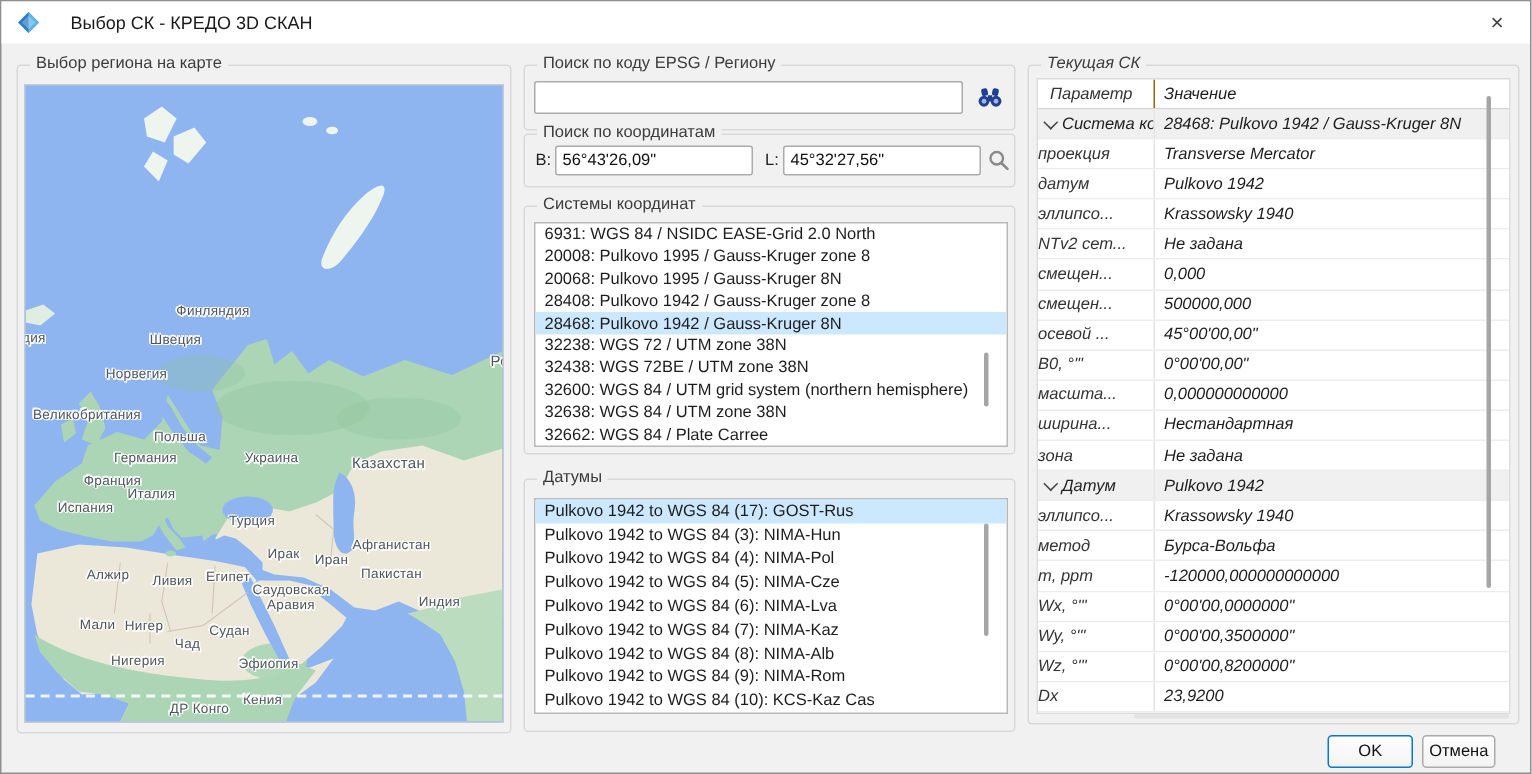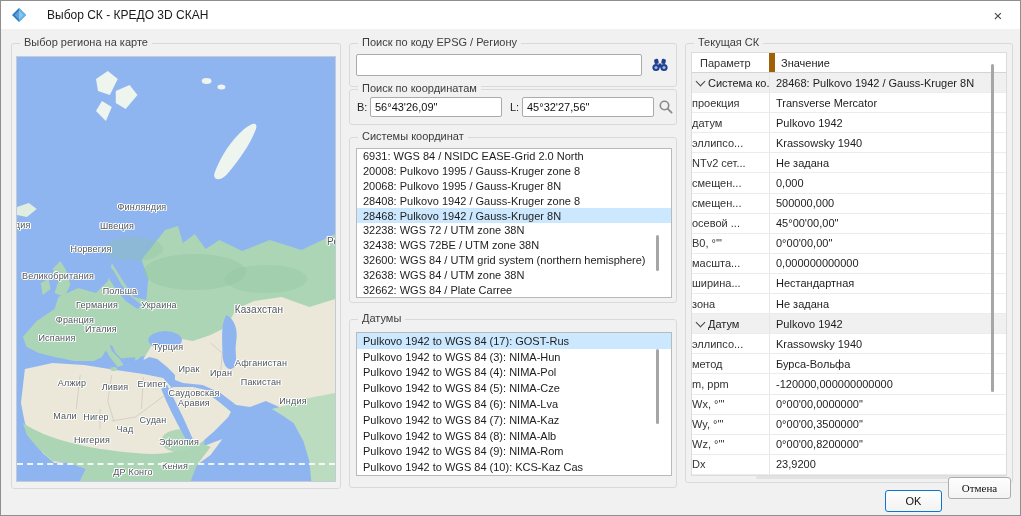--- a/index.html
+++ b/index.html
@@ -36,21 +36,21 @@
   .list-item.selected{background:var(--selection);}
   .vthumb{position:absolute;width:3px;background:#a6a6a6;border-radius:2px;}
   
   #cs-table{position:absolute;left:5px;top:8px;width:316px;height:424px;background:#fff;border:1px solid #dcdcdc;display:flex;flex-direction:column;overflow:hidden;}
   .t-header{height:20px;flex:none;display:flex;align-items:center;border-bottom:1px solid #d4d4d4;color:#333;}
   .t-row{flex:1;display:flex;align-items:center;border-bottom:1px solid #ececec;background:#fff;}
   .t-row.group-row{background:#f0f0f0;}
   .c-param{width:77px;flex:none;display:flex;align-items:center;height:100%;overflow:hidden;white-space:nowrap;}
   .c-value{flex:1;display:flex;align-items:center;height:100%;border-left:1px solid #e6e6e6;padding-left:6px;overflow:hidden;white-space:nowrap;color:#1d1d1d;}
   .t-header .c-param{padding-left:8px;}
-  .t-header .c-value{border-left:6px solid #a16207;}
+  .t-header .c-value{border-left:1px solid #a16207;}
   .expander{width:7px;height:7px;border-right:1.4px solid #444;border-bottom:1.4px solid #444;transform:rotate(45deg);margin:-3px 4px 0 5px;flex:none;}
   .group-row .c-param{padding-left:0;color:#222;}
   .t-row:not(.group-row) .c-param{color:#333;}
   .hthumb{position:absolute;height:3px;background:#e2e2e2;border-radius:2px;}
   
   .btn{position:absolute;height:22px;background:linear-gradient(#fefefe,#f3f3f3);border:1px solid #acacac;border-radius:3px;font-size:11px;color:#111;display:flex;align-items:center;justify-content:center;cursor:default;}
   .btn.default{border:1px solid var(--ok-border);}
 </style>
 </head>
 <body>
@@ -124,21 +124,21 @@
         </g>
       </svg>
       <div id="map-labels">
           <span class="map-label" style="left: -8px; top: 168px;">Исландия</span>
           <span class="map-label" style="left: 125px; top: 150px;">Финляндия</span>
           <span class="map-label" style="left: 100px; top: 169px;">Швеция</span>
           <span class="map-label" style="left: 74px; top: 192px;">Норвегия</span>
           <span class="map-label" style="left: 41px; top: 219px;">Великобритания</span>
           <span class="map-label" style="left: 103px; top: 234px;">Польша</span>
           <span class="map-label" style="left: 80px; top: 248px;">Германия</span>
-          <span class="map-label" style="left: 142px; top: 248px;">Украина</span>
+          <span class="map-label" style="left: 142px; top: 248px; padding-left: 44px;">Украина</span>
           <span class="map-label" style="left: 58px; top: 263px;">Франция</span>
           <span class="map-label" style="left: 84px; top: 272px;">Италия</span>
           <span class="map-label" style="left: 40px; top: 281px;">Испания</span>
           <span class="map-label big" style="left: 327px; top: 185px;">Россия</span>
           <span class="map-label big" style="left: 242px; top: 253px;">Казахстан</span>
           <span class="map-label" style="left: 151px; top: 290px;">Турция</span>
           <span class="map-label" style="left: 172px; top: 312px;">Ирак</span>
           <span class="map-label" style="left: 204px; top: 316px;">Иран</span>
           <span class="map-label" style="left: 244px; top: 306px;">Афганистан</span>
           <span class="map-label" style="left: 244px; top: 325px;">Пакистан</span>
@@ -219,21 +219,21 @@
         <div class="list-item">Pulkovo 1942 to WGS 84 (5): NIMA-Cze</div>
         <div class="list-item">Pulkovo 1942 to WGS 84 (6): NIMA-Lva</div>
         <div class="list-item">Pulkovo 1942 to WGS 84 (7): NIMA-Kaz</div>
         <div class="list-item">Pulkovo 1942 to WGS 84 (8): NIMA-Alb</div>
         <div class="list-item">Pulkovo 1942 to WGS 84 (9): NIMA-Rom</div>
         <div class="list-item">Pulkovo 1942 to WGS 84 (10): KCS-Kaz Cas</div>
       </div>
     <div class="vthumb" style="right:17px;top:29px;height:75px;"></div>
   </div>
 
-  <div class="group" style="left:684px;top:42px;width:328px;height:440px;">
+  <div class="group" style="left:684px;top:42px;width:328px;height:440px;font-style:italic;">
     <span class="group-label">Текущая СК</span>
     <div id="cs-table">
       <div class="t-header">
         <div class="c-param">Параметр</div>
         <div class="c-value">Значение</div>
       </div>
 
     <div class="t-row group-row">
           <div class="c-param">
             <span class="expander"></span>
@@ -355,15 +355,15 @@
             <span>Dx</span>
           </div>
           <div class="c-value">23,9200</div>
         </div>
       </div>
     <div class="vthumb" style="right:18px;top:20px;height:328px;"></div>
     <div class="hthumb" style="left:70px;bottom:3px;width:250px;"></div>
   </div>
 
   <div class="btn default" style="left:884px;top:489px;width:57px;">OK</div>
-  <div class="btn" style="left:947px;top:476px;width:63px;font-family:Liberation Serif, serif;">Отмена</div>
+  <div class="btn" style="left:947px;top:489px;width:49px;">Отмена</div>
 
 </div>
 
 </body></html>

